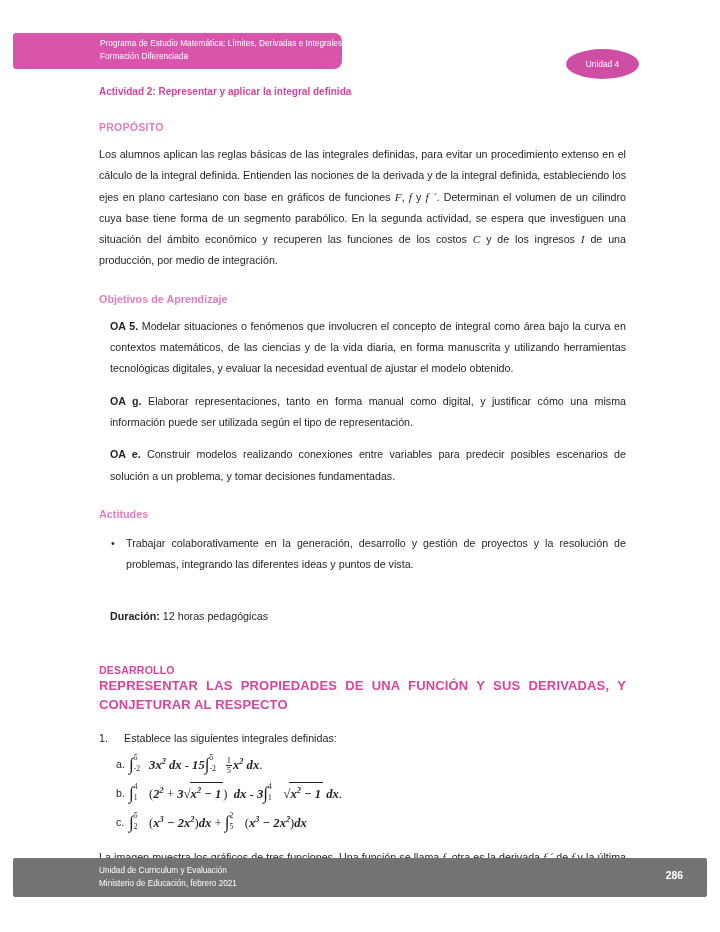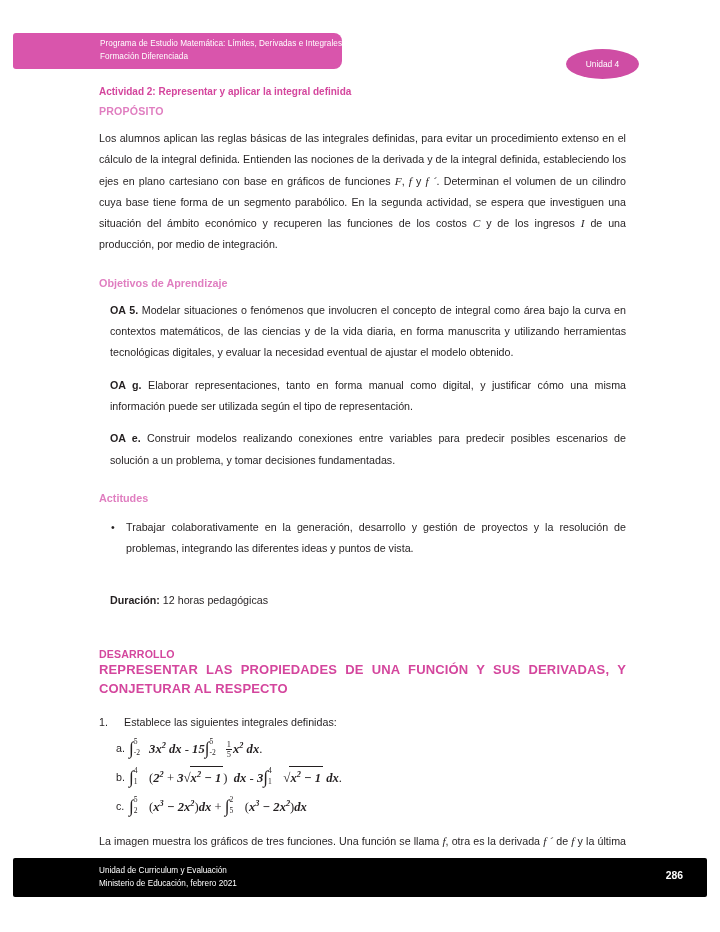--- a/index.html
+++ b/index.html
@@ -64,21 +64,21 @@
     font-size: 10px;
     font-weight: bold;
     line-height: 18px;
   }
 
   .section-label {
     color: #e07ec0;
     font-size: 10.6px;
     font-weight: bold;
     letter-spacing: 0.2px;
-    margin-top: 4px;
+    margin-top: 20px;
   }
 
   .subsection-heading {
     color: #e07ec0;
     font-size: 10.8px;
     font-weight: bold;
     margin-top: 21px;
     margin-bottom: 0;
   }
 
@@ -238,21 +238,21 @@
   }
   .radsym { font-size: 13px; }
 
   
   .footer-bar {
     position: absolute;
     left: 13px;
     top: 858px;
     width: 694px;
     height: 39px;
-    background: #000000;
+    background: #737373;
     border-radius: 2px;
   }
   .footer-text {
     position: absolute;
     left: 86px;
     top: 7px;
     color: #ffffff;
     font-size: 8.2px;
     line-height: 12.8px;
   }

